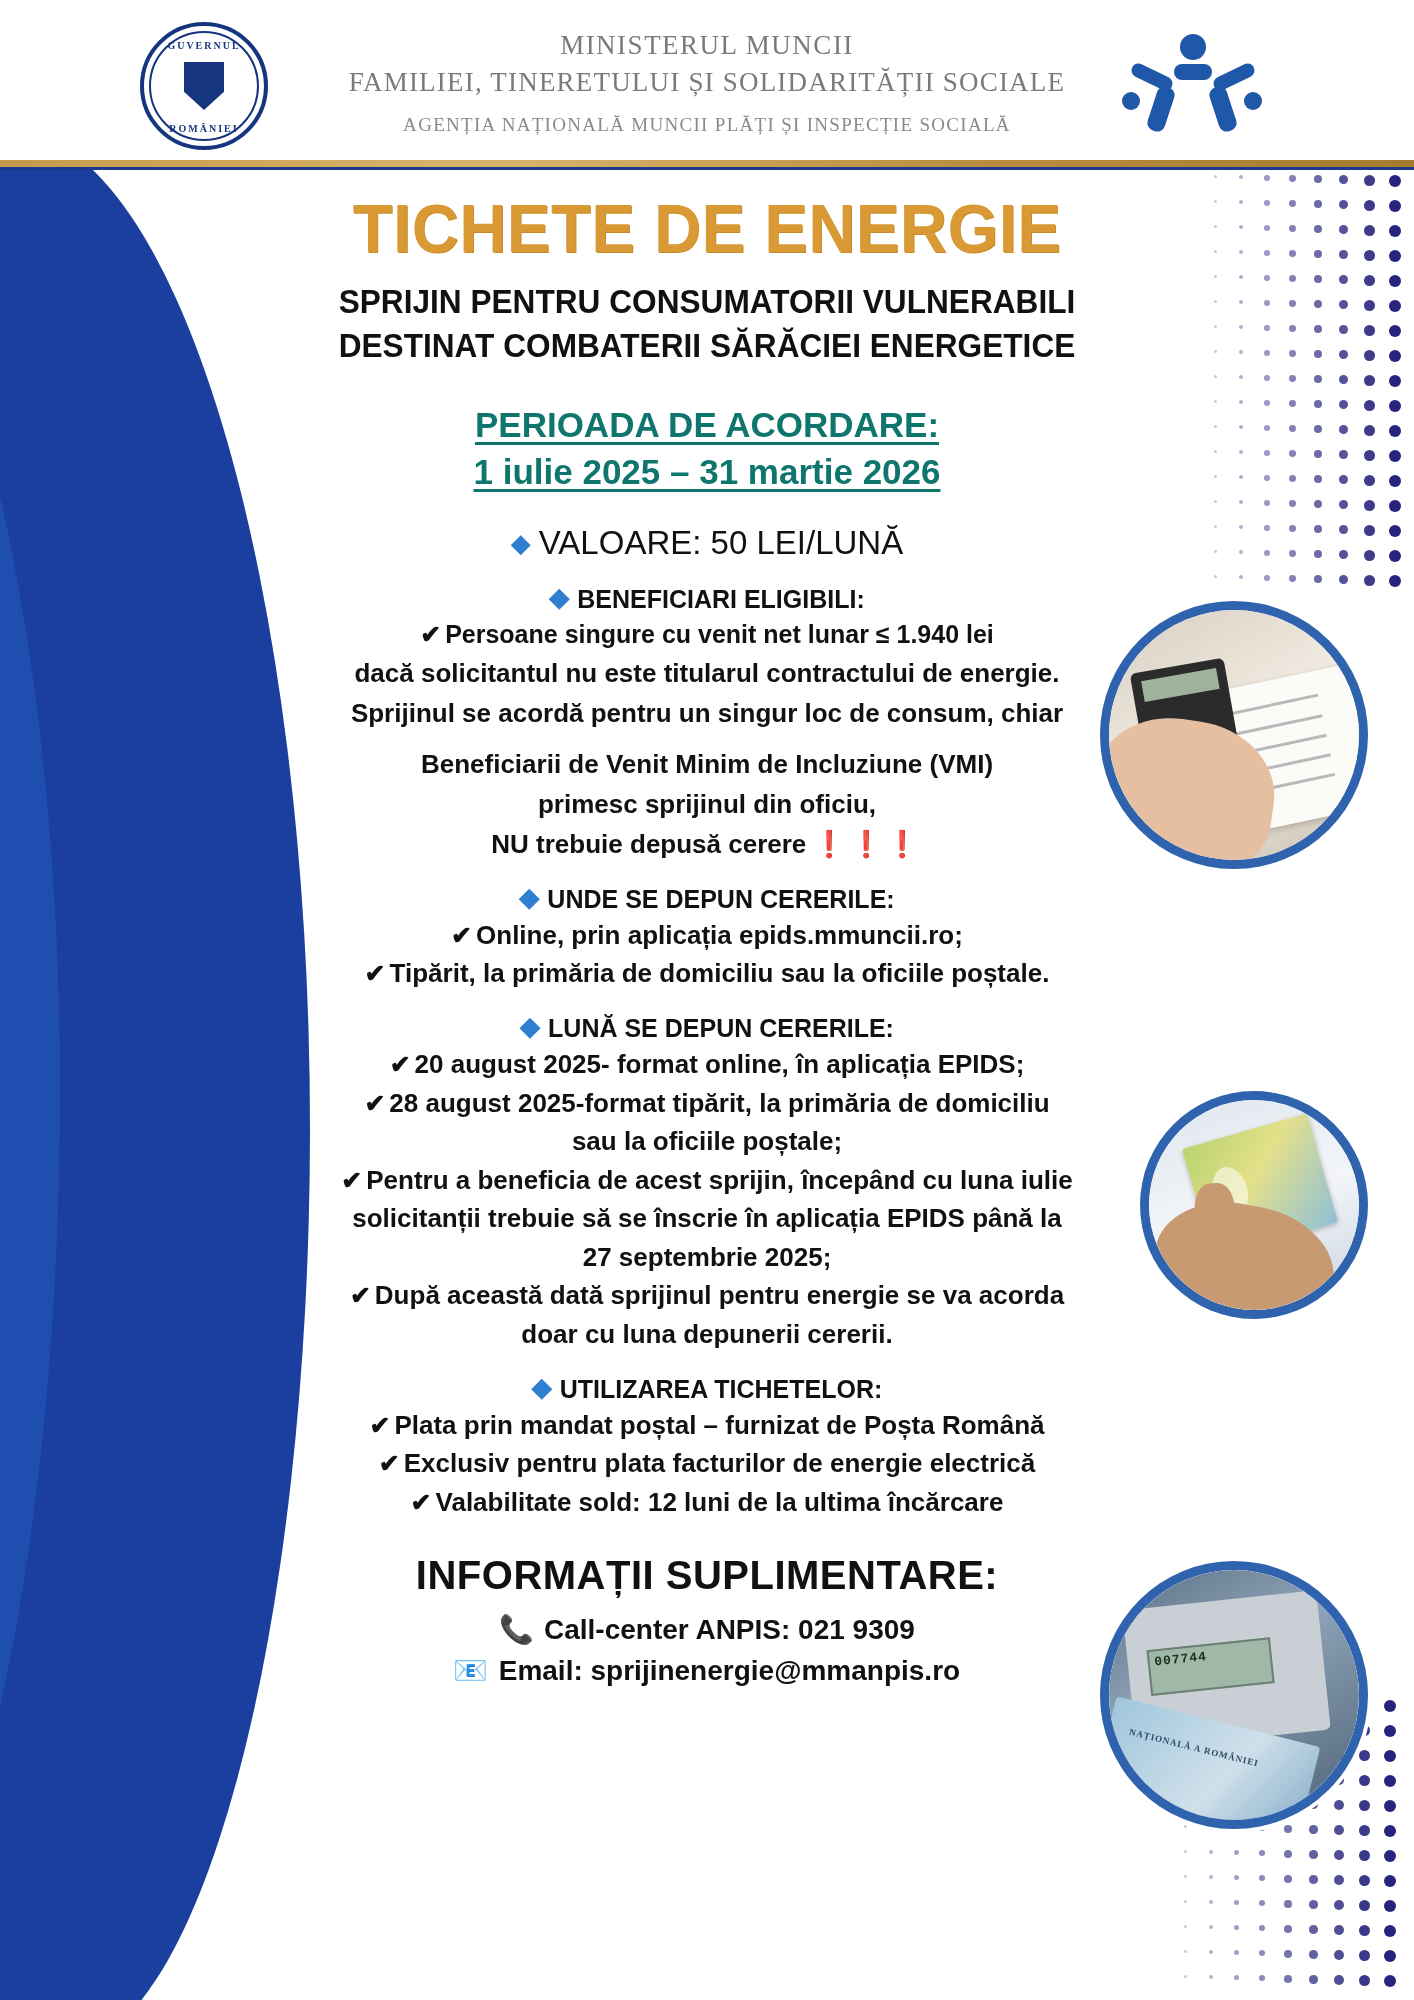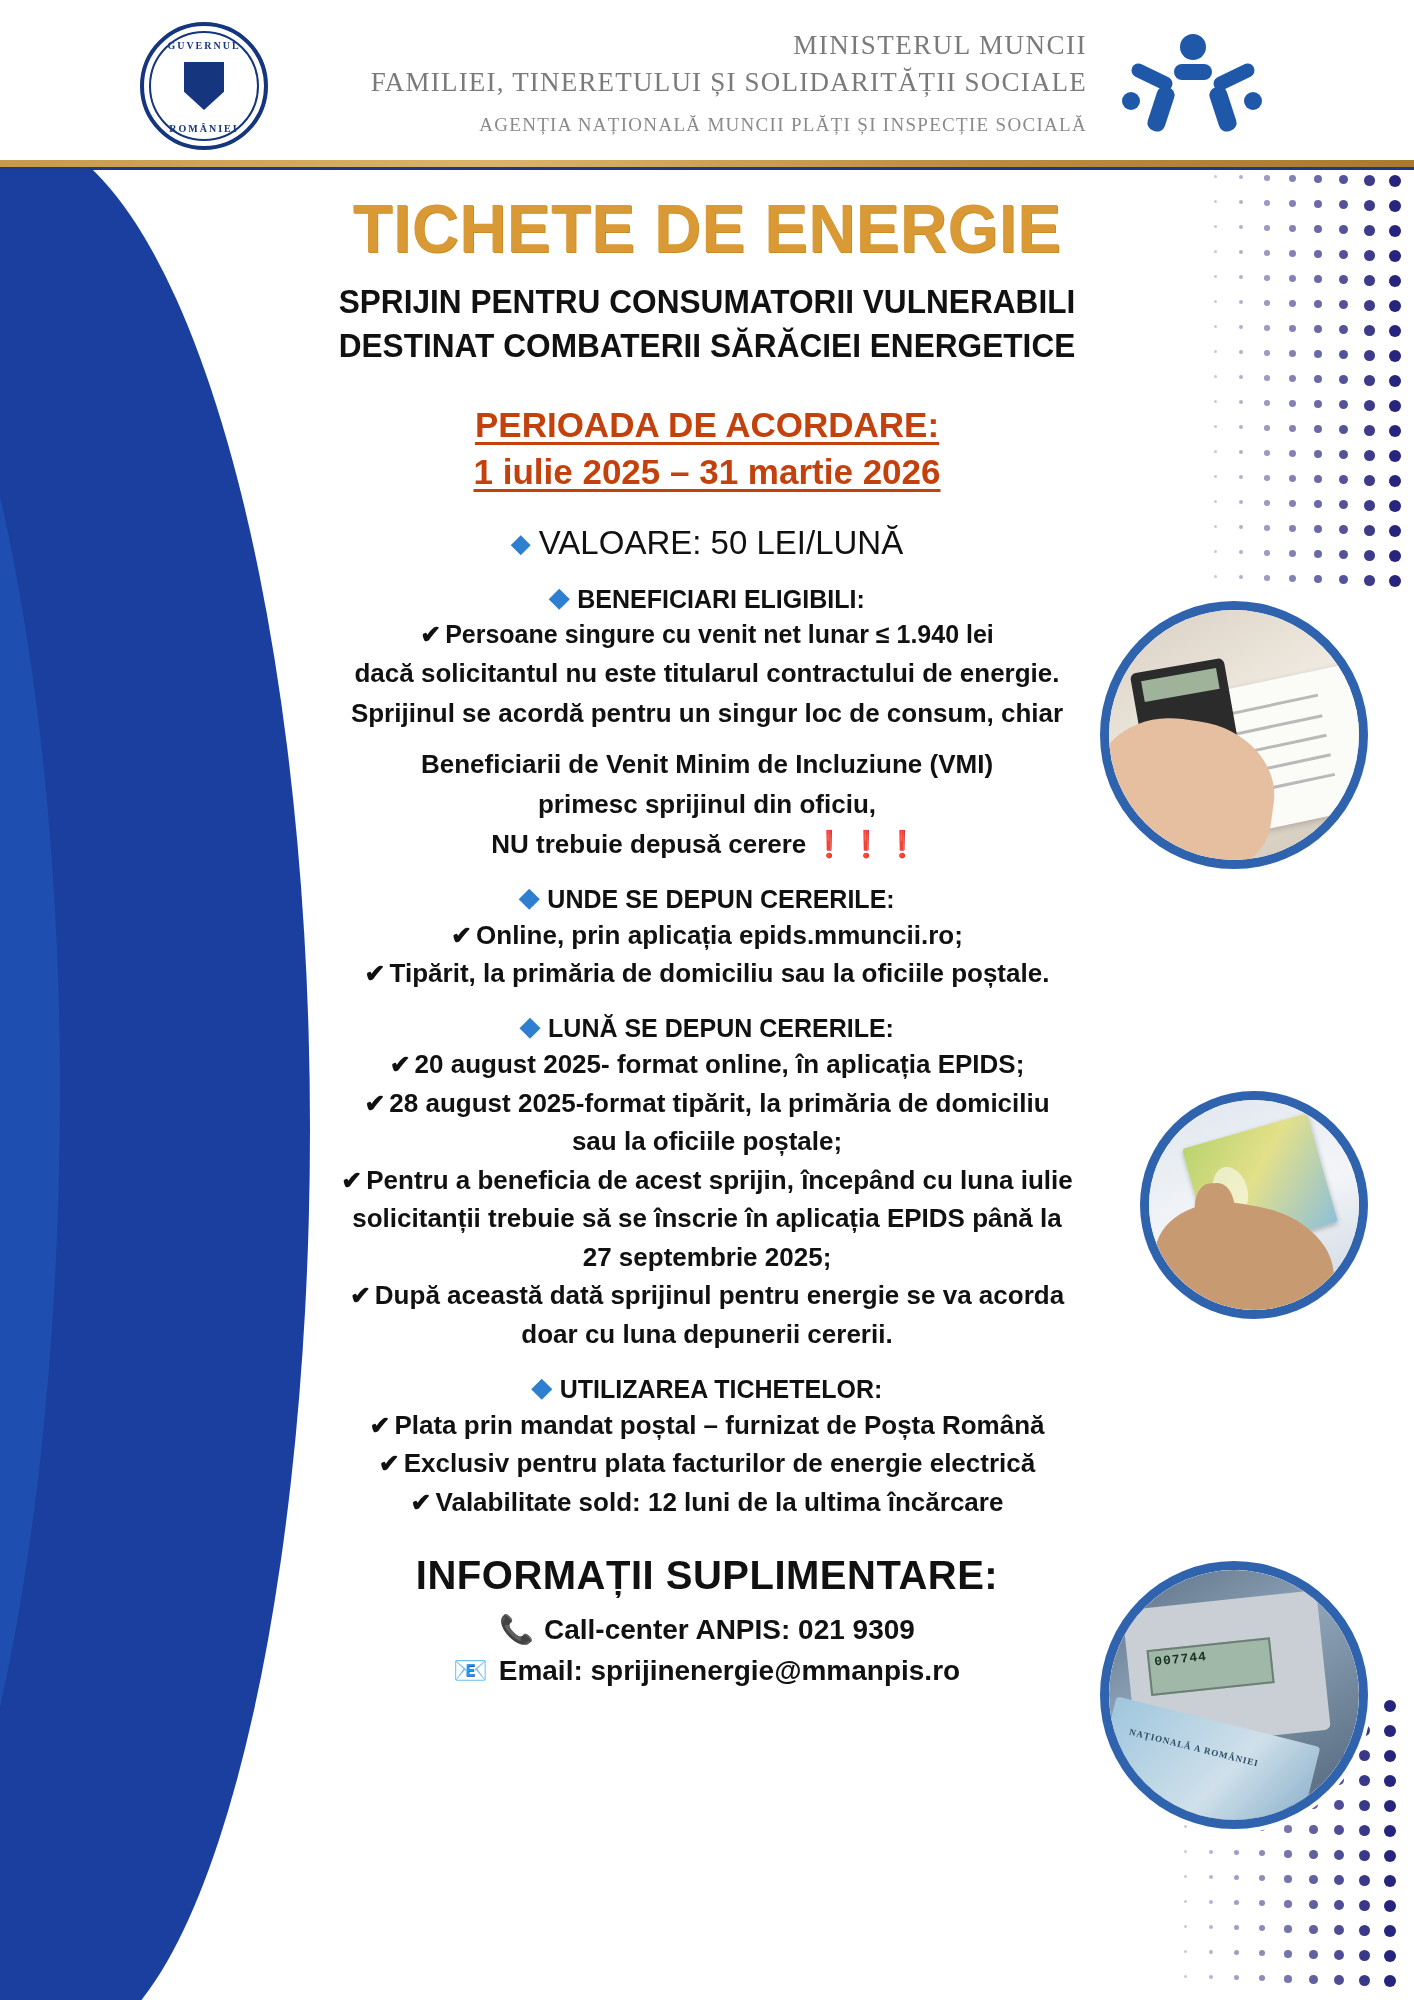--- a/index.html
+++ b/index.html
@@ -57,21 +57,21 @@
   .coat .txt-top{top:18px;}
   .coat .txt-bot{bottom:16px;}
   .coat .shield{
     position:absolute;left:50%;top:50%;transform:translate(-50%,-50%);
     width:40px;height:48px;background:#15357f;
     clip-path:polygon(0 0,100% 0,100% 62%,50% 100%,0 62%);
   }
 
   .header-text{
     position:absolute;left:50%;transform:translateX(-50%);
-    top:30px;width:760px;text-align:right;color:#6b6b6b;
+    top:30px;width:760px;text-align:center;color:#6b6b6b;
     font-family:"Liberation Serif", serif;
   }
   .h-line1{font-size:27px;letter-spacing:1.5px;color:#7a7a7a;}
   .h-line2{font-size:27px;letter-spacing:1.2px;color:#7a7a7a;margin-top:6px;}
   .h-line3{font-size:19px;letter-spacing:1.3px;color:#8a8a8a;margin-top:16px;}
 
   .anpis-logo{
     position:absolute;right:152px;top:32px;width:140px;height:110px;
   }
   .anpis-logo .dot{position:absolute;background:#1f58a8;border-radius:50%;}
@@ -119,21 +119,21 @@
     font-size:34px;
     line-height:1.28;
     transform:scaleX(0.93);
     font-family:"Liberation Sans Narrow","Liberation Sans",sans-serif;
   }
 
   .period{
     margin-top:34px;
     font-size:35px;
     font-weight:bold;
-    color:#c2410c;
+    color:#0f766e;
     line-height:1.35;
   }
   .period u{text-decoration:underline;text-underline-offset:5px;}
 
   .value-line{
     margin-top:28px;
     font-size:33px;
     font-weight:normal;
     color:#111;
   }

